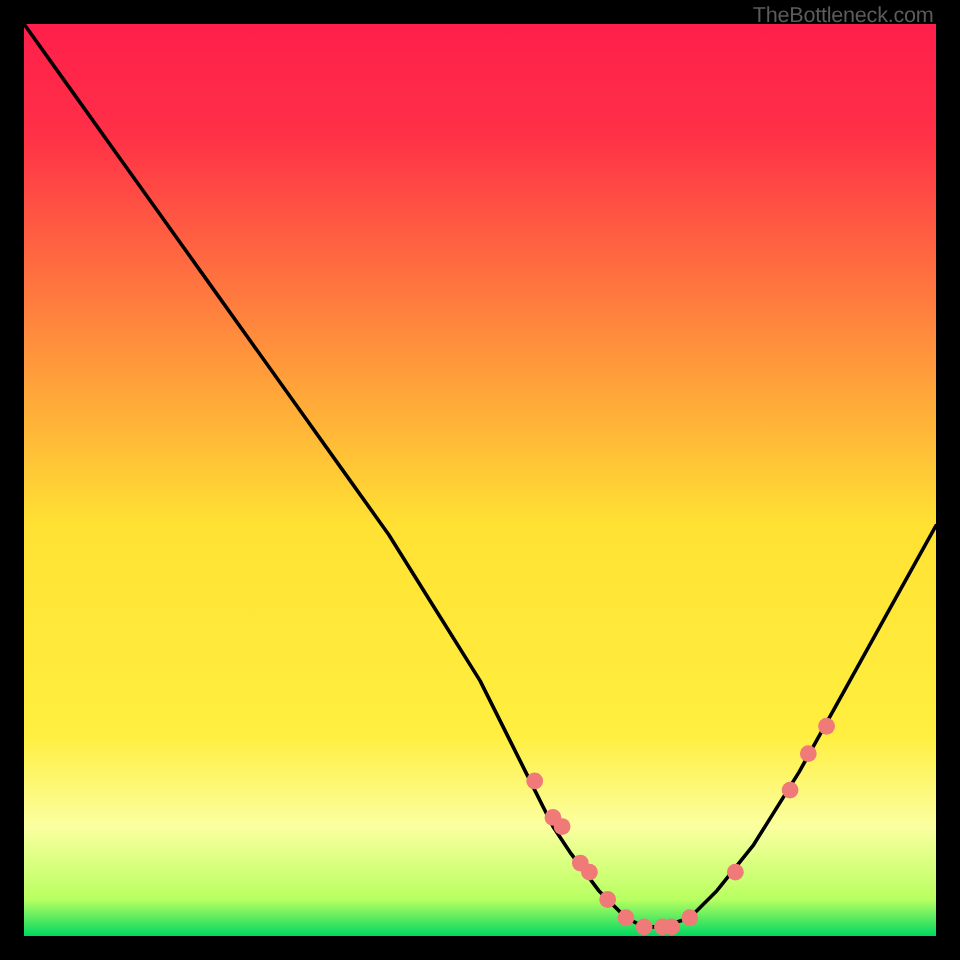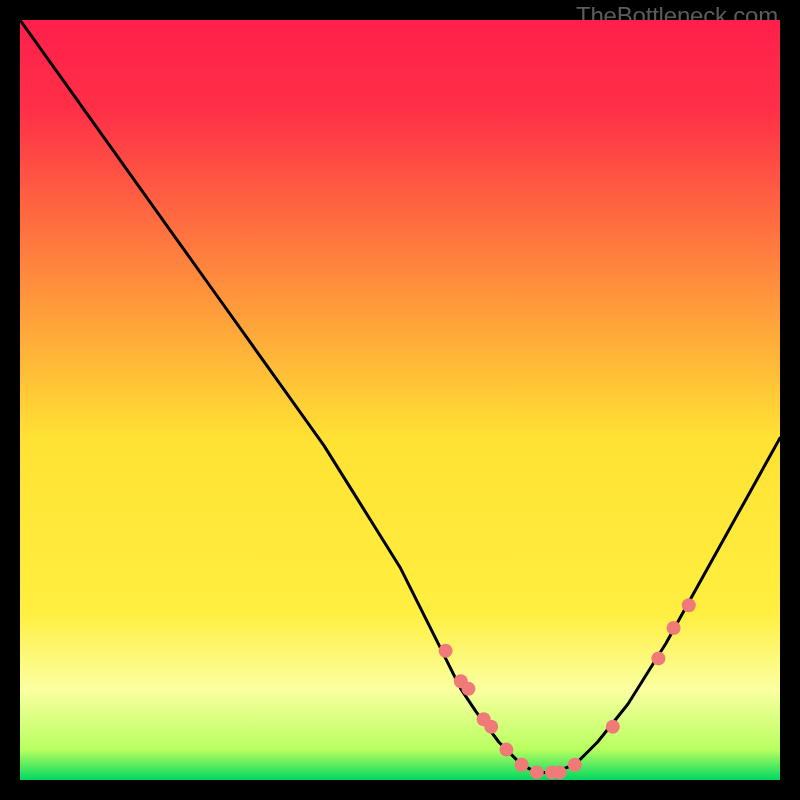--- a/index.html
+++ b/index.html
@@ -23,21 +23,21 @@
     left: 0;
     top: 0;
     width: 760px;
     height: 760px;
   }
   .watermark {
     position: absolute;
     top: 2px;
     right: 22px;
     color: #5c5c5c;
-    font-size: 24px;
+    font-size: 18px;
     font-weight: 500;
     letter-spacing: -0.2px;
     text-align: right;
   }
   svg { display: block; }
 </style>
 </head>
 <body>
 
 <div class="watermark">TheBottleneck.com</div>

